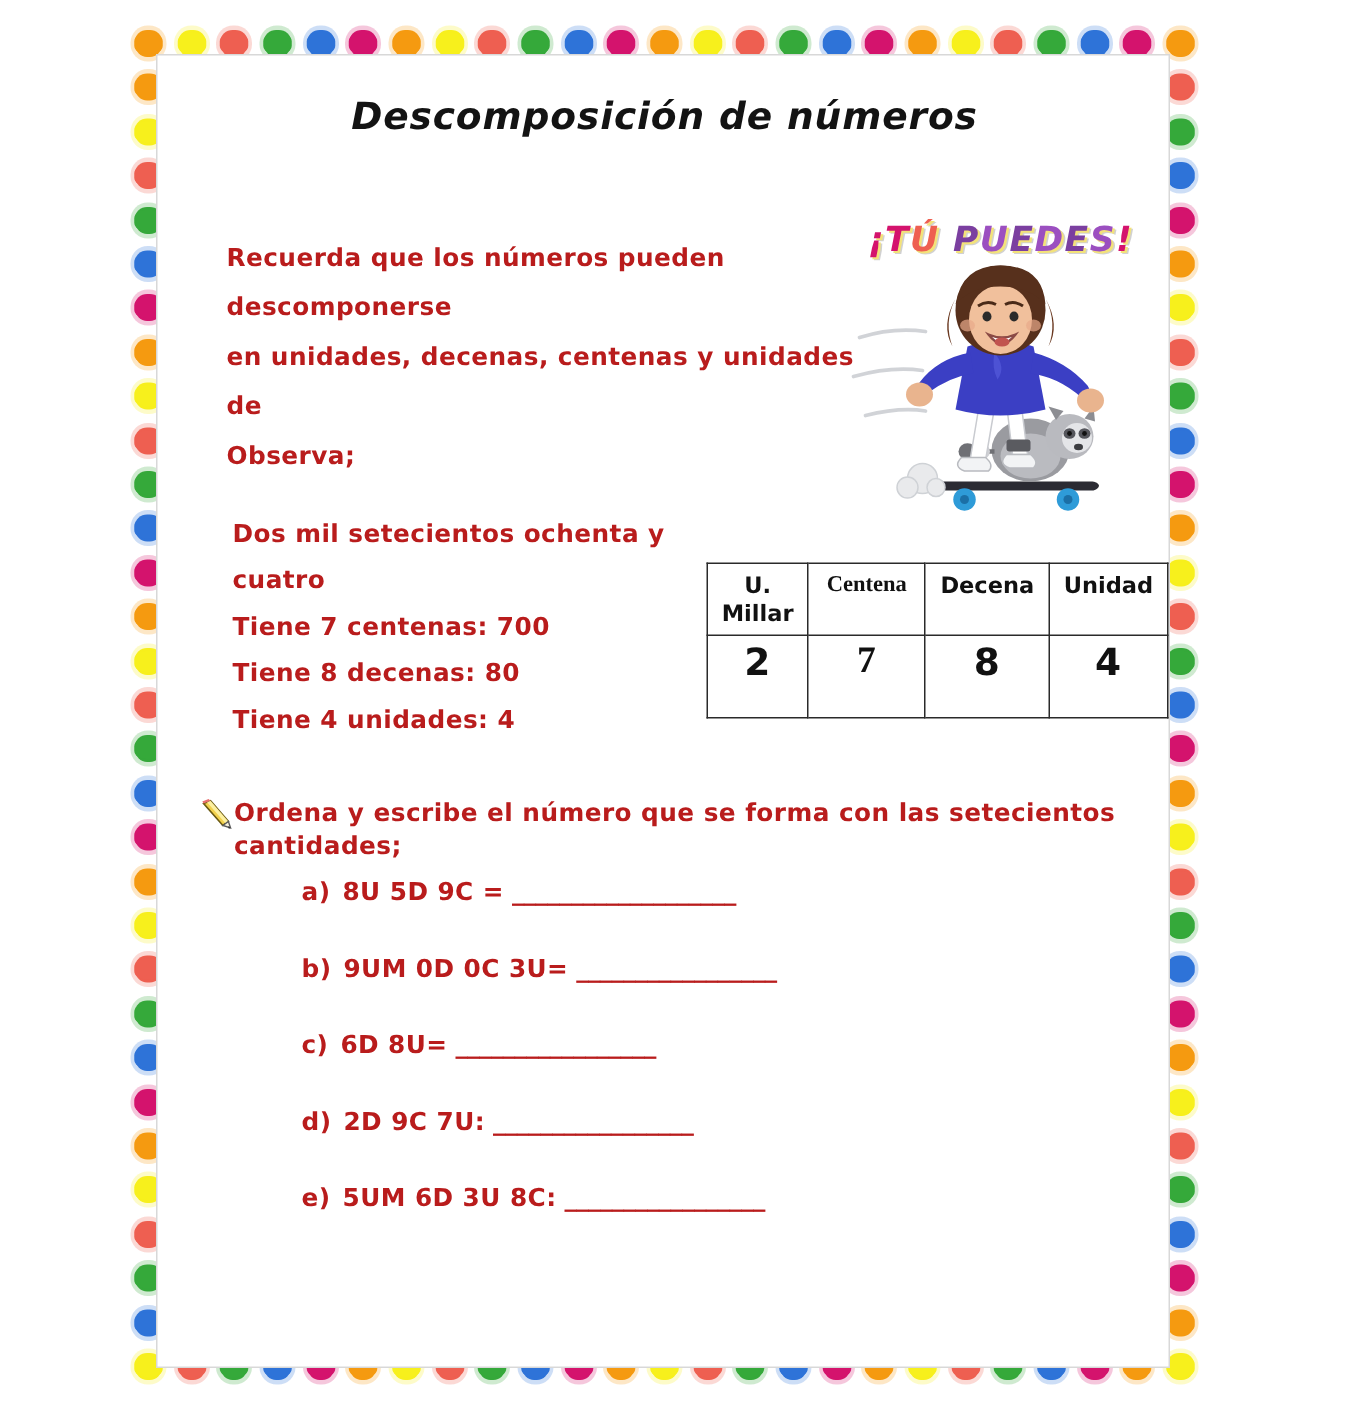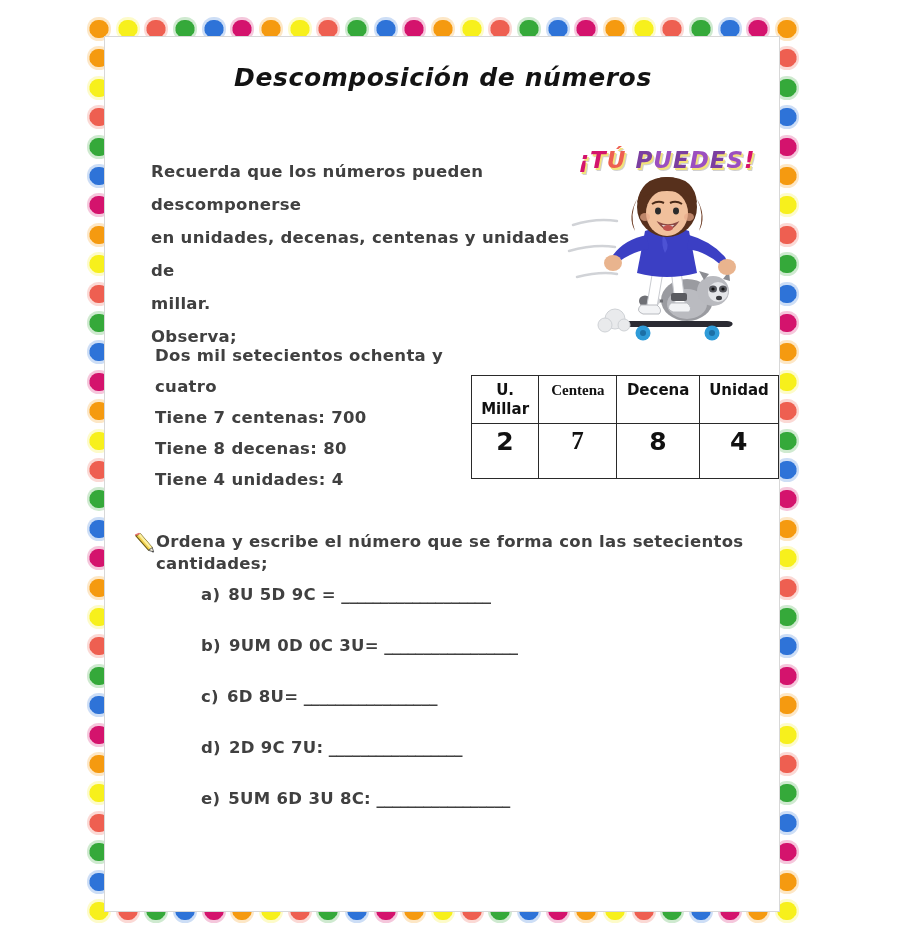--- a/index.html
+++ b/index.html
@@ -61,21 +61,21 @@
     width: 676px;
     height: 876px;
     border: 1px solid #d8d8d8;
     background: #ffffff;
   }
 
   
   .hand {
     font-family: "DejaVu Sans", sans-serif;
     font-weight: bold;
-    color: #404040;
+    color: #b91c1c;
     letter-spacing: 0.3px;
   }
 
   .title {
     position: absolute;
     left: 0; top: 26px;
     width: 676px;
     text-align: center;
     font-size: 25px;
     font-weight: bold;
@@ -308,21 +308,20 @@
       <div class="blob" style="background: rgb(245, 154, 16); left: 787px; top: 881.6px;"></div>
     </div>
 
   <div class="frame">
 
     <div class="title hand">Descomposición de números</div>
 
     <div class="intro hand" id="introBlock">
         <div>Recuerda que los números pueden descomponerse</div>
         <div>en unidades, decenas, centenas y unidades de</div>
-        <div>millar.</div>
         <div>Observa;</div>
       </div>
 
     <div class="sticker">
       <div class="sticker-banner" id="bannerBlock"><span style="color: rgb(212, 19, 109);">¡</span><span style="color: rgb(212, 19, 109);">T</span><span style="color: rgb(238, 95, 81);">Ú</span><span style="color: rgb(255, 255, 255);">&nbsp;</span><span style="color: rgb(123, 63, 160);">P</span><span style="color: rgb(155, 79, 192);">U</span><span style="color: rgb(123, 63, 160);">E</span><span style="color: rgb(155, 79, 192);">D</span><span style="color: rgb(123, 63, 160);">E</span><span style="color: rgb(155, 79, 192);">S</span><span style="color: rgb(212, 19, 109);">!</span></div>
       <svg class="art" viewBox="0 0 200 178">
 
         <g stroke="#c9ccd1" stroke-width="2.5" fill="none" stroke-linecap="round" opacity="0.85">
           <path d="M6 52 C22 47 36 46 50 48"></path>
           <path d="M2 78 C20 73 34 72 48 74"></path>

